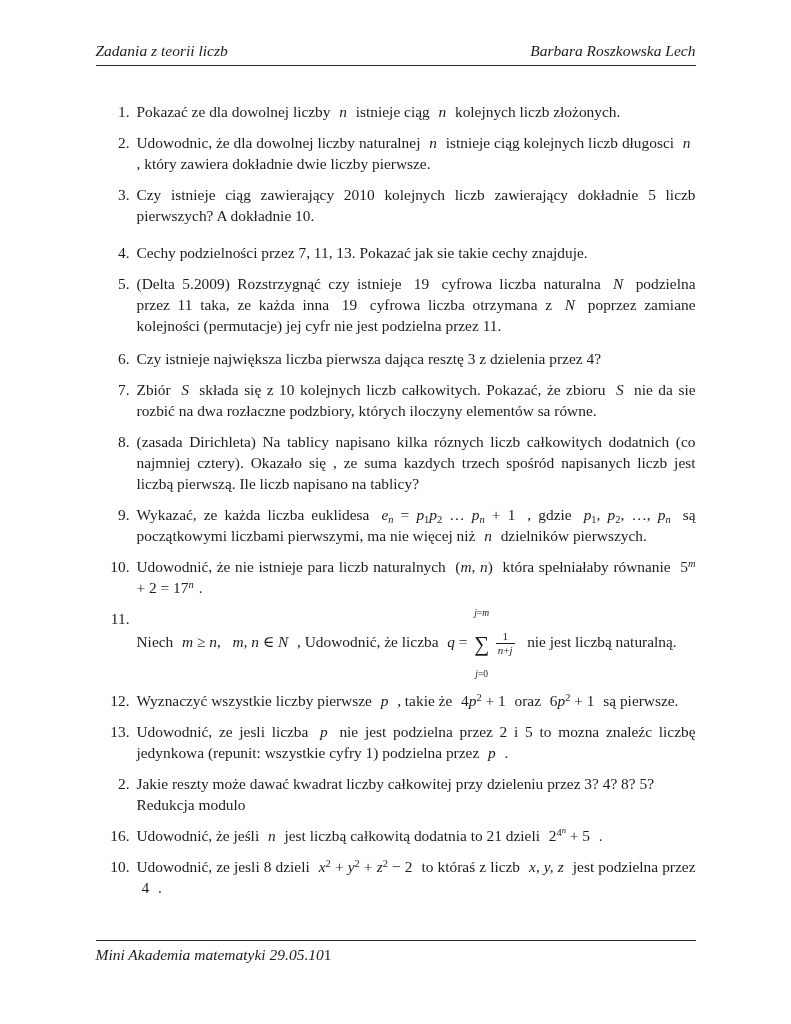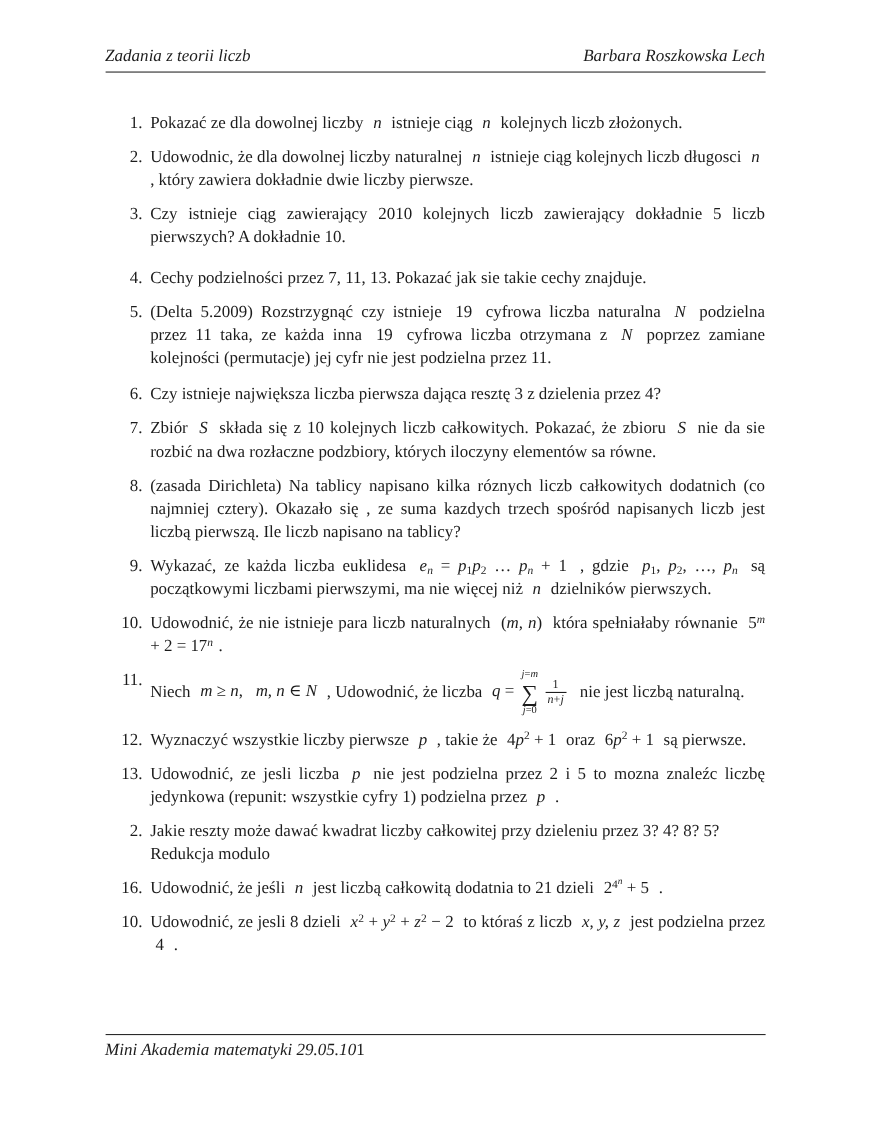--- a/index.html
+++ b/index.html
@@ -77,20 +77,21 @@
     top: 0.28em;
     vertical-align: baseline;
   }
   .sum {
     display: inline-flex;
     flex-direction: column;
     align-items: center;
     vertical-align: middle;
     line-height: 1;
     margin: 0 0.18em;
+    gap: 14px;
   }
   .sum .lim {
     font-size: 9.5px;
     line-height: 1.15;
   }
   .sum .sig {
     font-size: 21px;
     line-height: 1.05;
   }
   .frac {

